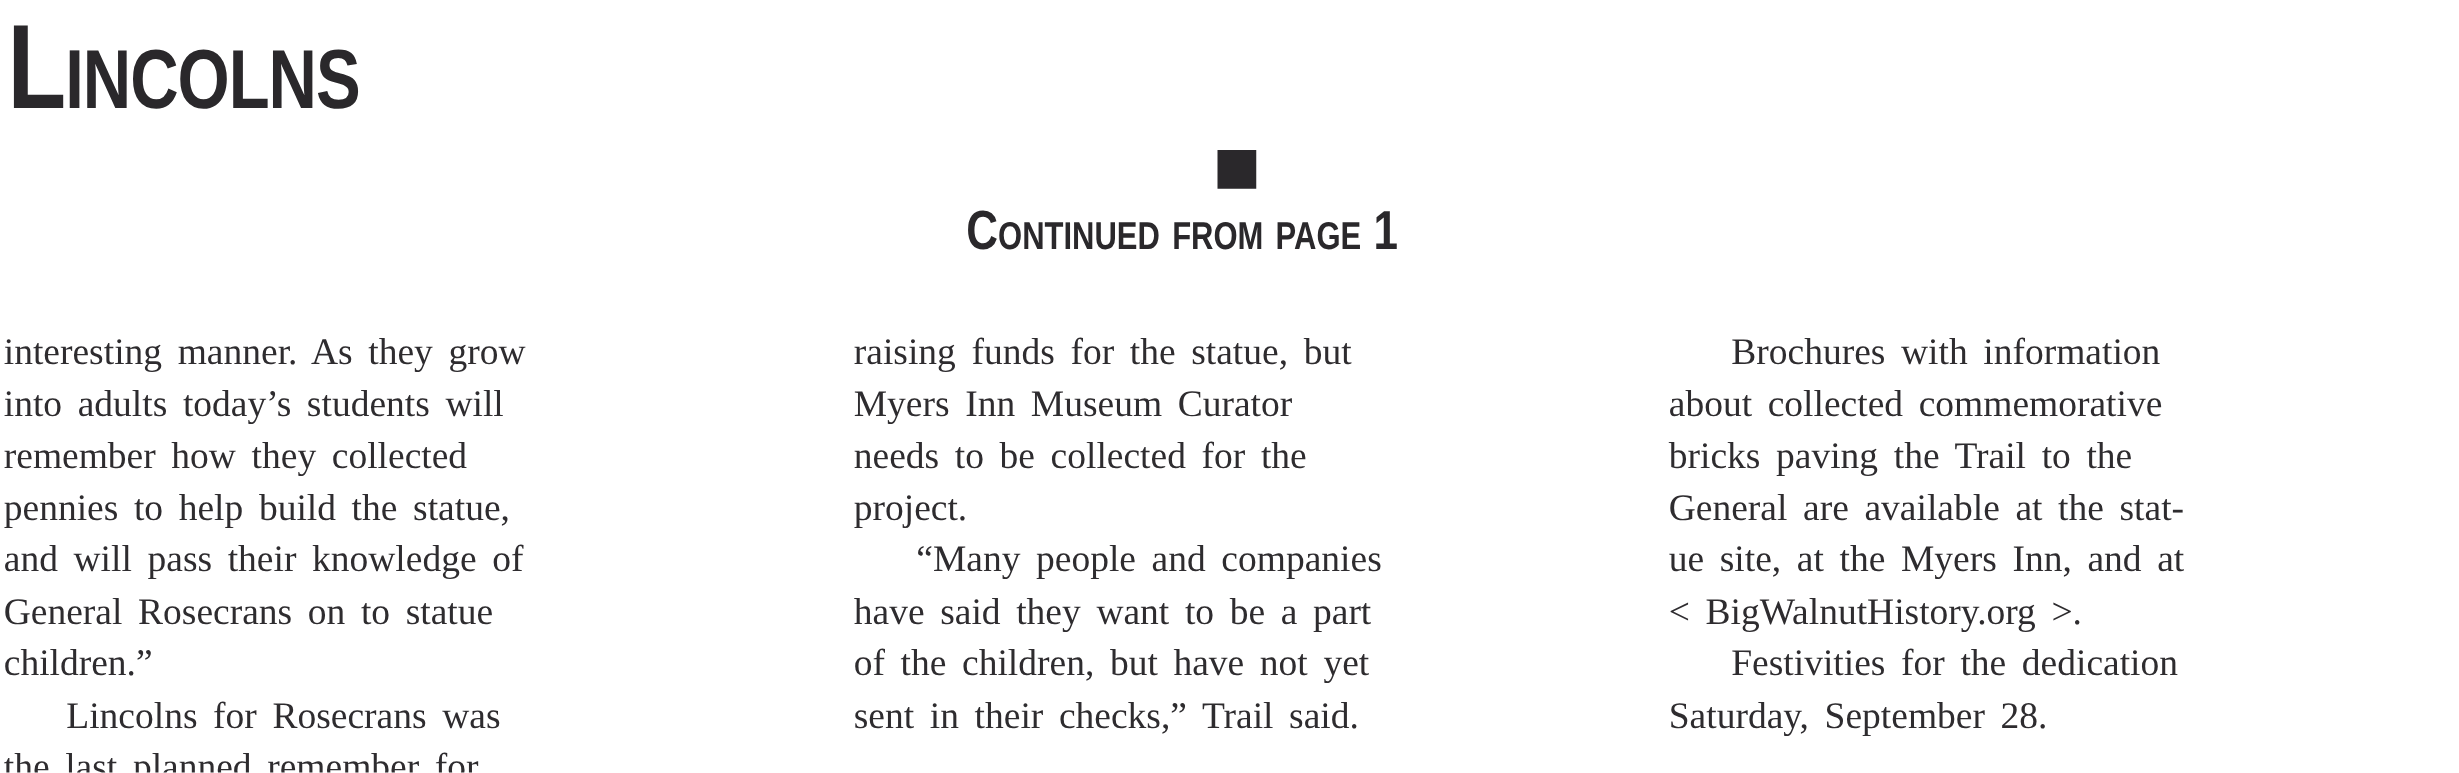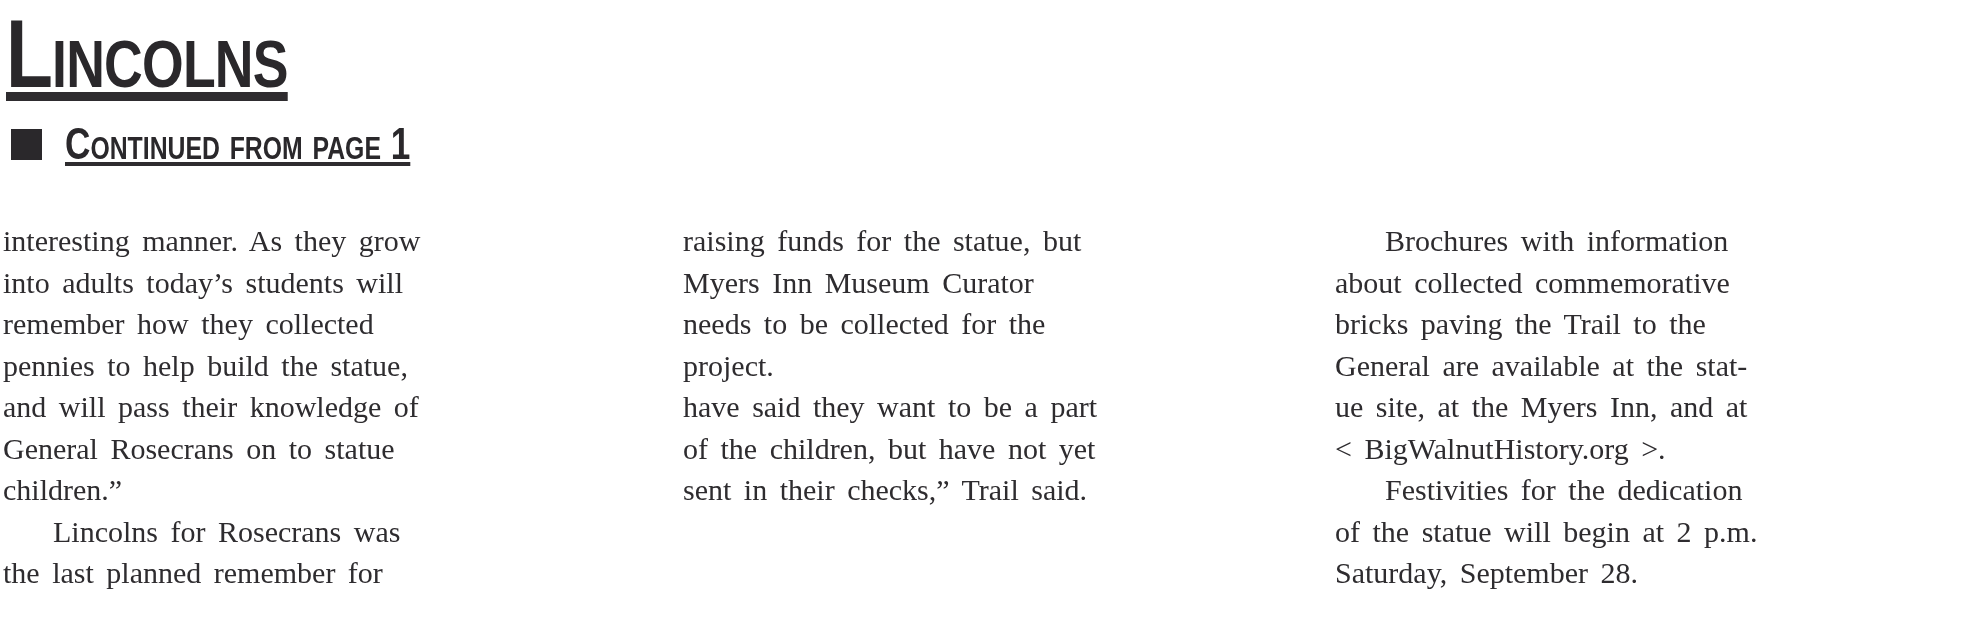--- a/index.html
+++ b/index.html
@@ -9,41 +9,41 @@
   }
   body {
     width: 1967px;
     height: 618px;
     overflow: hidden;
     font-family: "Liberation Serif", serif;
     color: #2e2c2f;
   }
   .masthead {
     padding: 6px 0 0 6px;
-    text-decoration: underline;
   }
   .headline {
     margin: 0;
     font-family: "Liberation Sans", sans-serif;
     font-weight: bold;
     font-variant: small-caps;
     font-size: 96px;
     line-height: 1;
     letter-spacing: -1px;
     color: #2a282b;
     transform: scaleX(0.8);
     transform-origin: 0 0;
     white-space: nowrap;
   }
   .kicker {
     display: flex;
     align-items: center;
-    gap: 23px;
+    gap: 10px;
     margin-top: 18px;
     margin-left: 5px;
+    flex-direction: column;
   }
   .kicker-square {
     width: 31px;
     height: 31px;
     background: #2a282b;
     flex: 0 0 auto;
   }
   .kicker-text {
     font-family: "Liberation Sans", sans-serif;
     font-weight: bold;
@@ -98,28 +98,28 @@
       <div class="line">General Rosecrans on to statue</div>
       <div class="line">children.”</div>
       <div class="line indent">Lincolns for Rosecrans was</div>
       <div class="line">the last planned remember for</div>
     </div>
   <div class="column">
       <div class="line">raising funds for the statue, but</div>
       <div class="line">Myers Inn Museum Curator</div>
       <div class="line">needs to be collected for the</div>
       <div class="line">project.</div>
+      <div class="line indent">“Many people and companies</div>
       <div class="line">have said they want to be a part</div>
       <div class="line">of the children, but have not yet</div>
       <div class="line">sent in their checks,” Trail said.</div>
     </div>
   <div class="column">
       <div class="line indent">Brochures with information</div>
       <div class="line">about collected commemorative</div>
       <div class="line">bricks paving the Trail to the</div>
       <div class="line">General are available at the stat-</div>
       <div class="line">ue site, at the Myers Inn, and at</div>
       <div class="line">&lt; BigWalnutHistory.org &gt;.</div>
       <div class="line indent">Festivities for the dedication</div>
-      <div class="line">of the statue will begin at 2 p.m.</div>
       <div class="line">Saturday, September 28.</div>
     </div>
 </div>
 
 </body></html>

